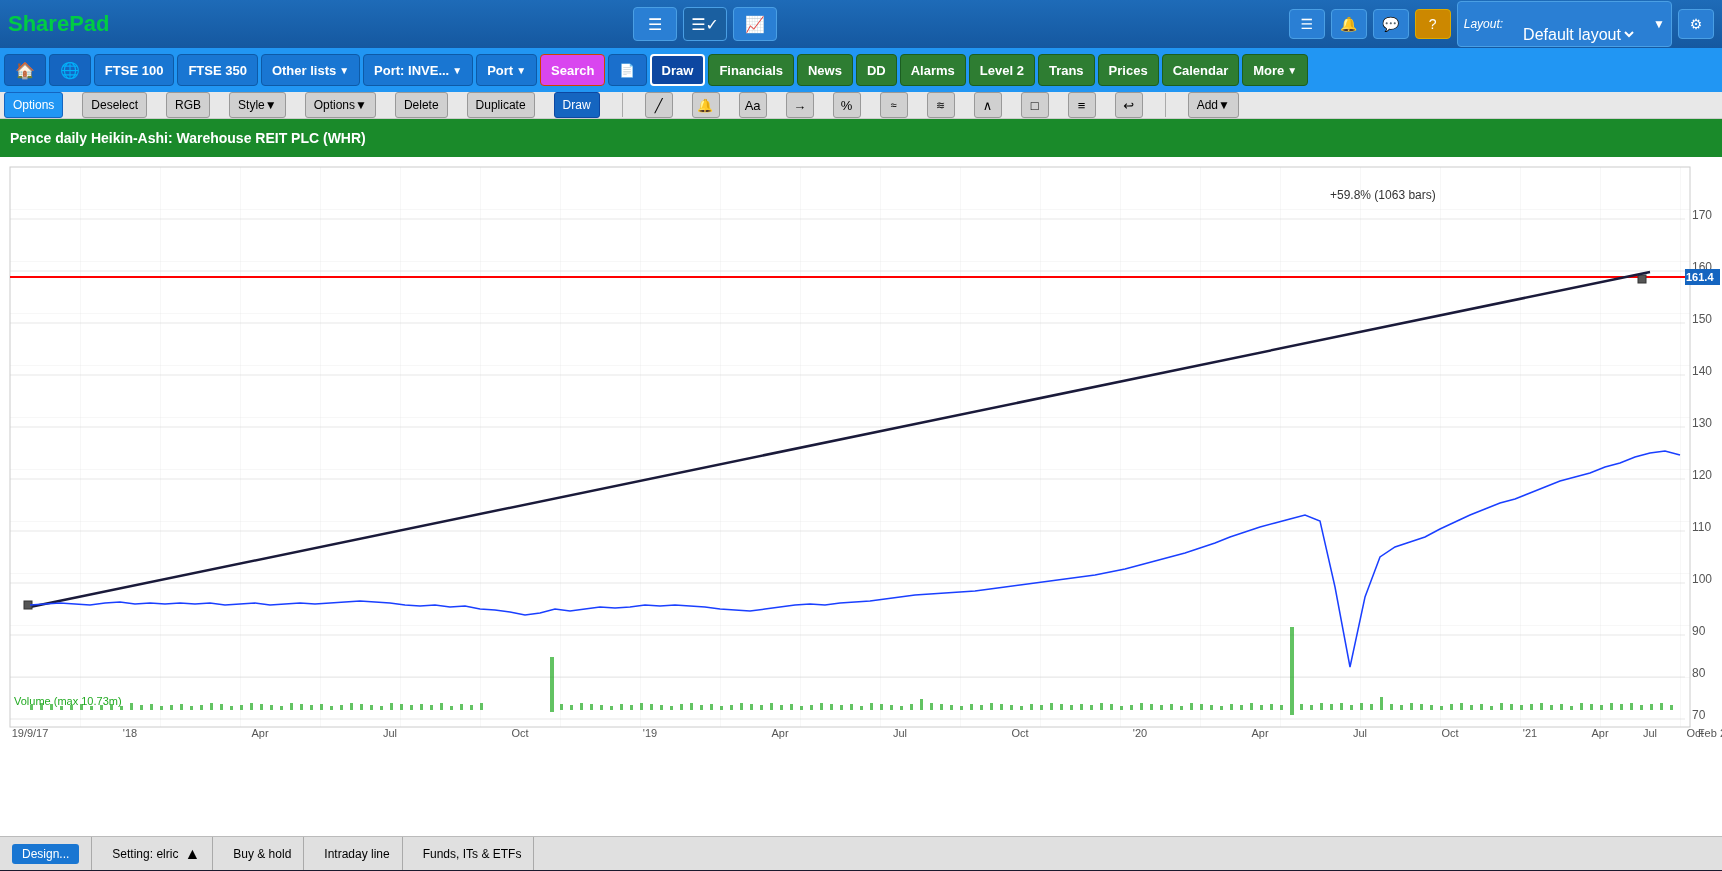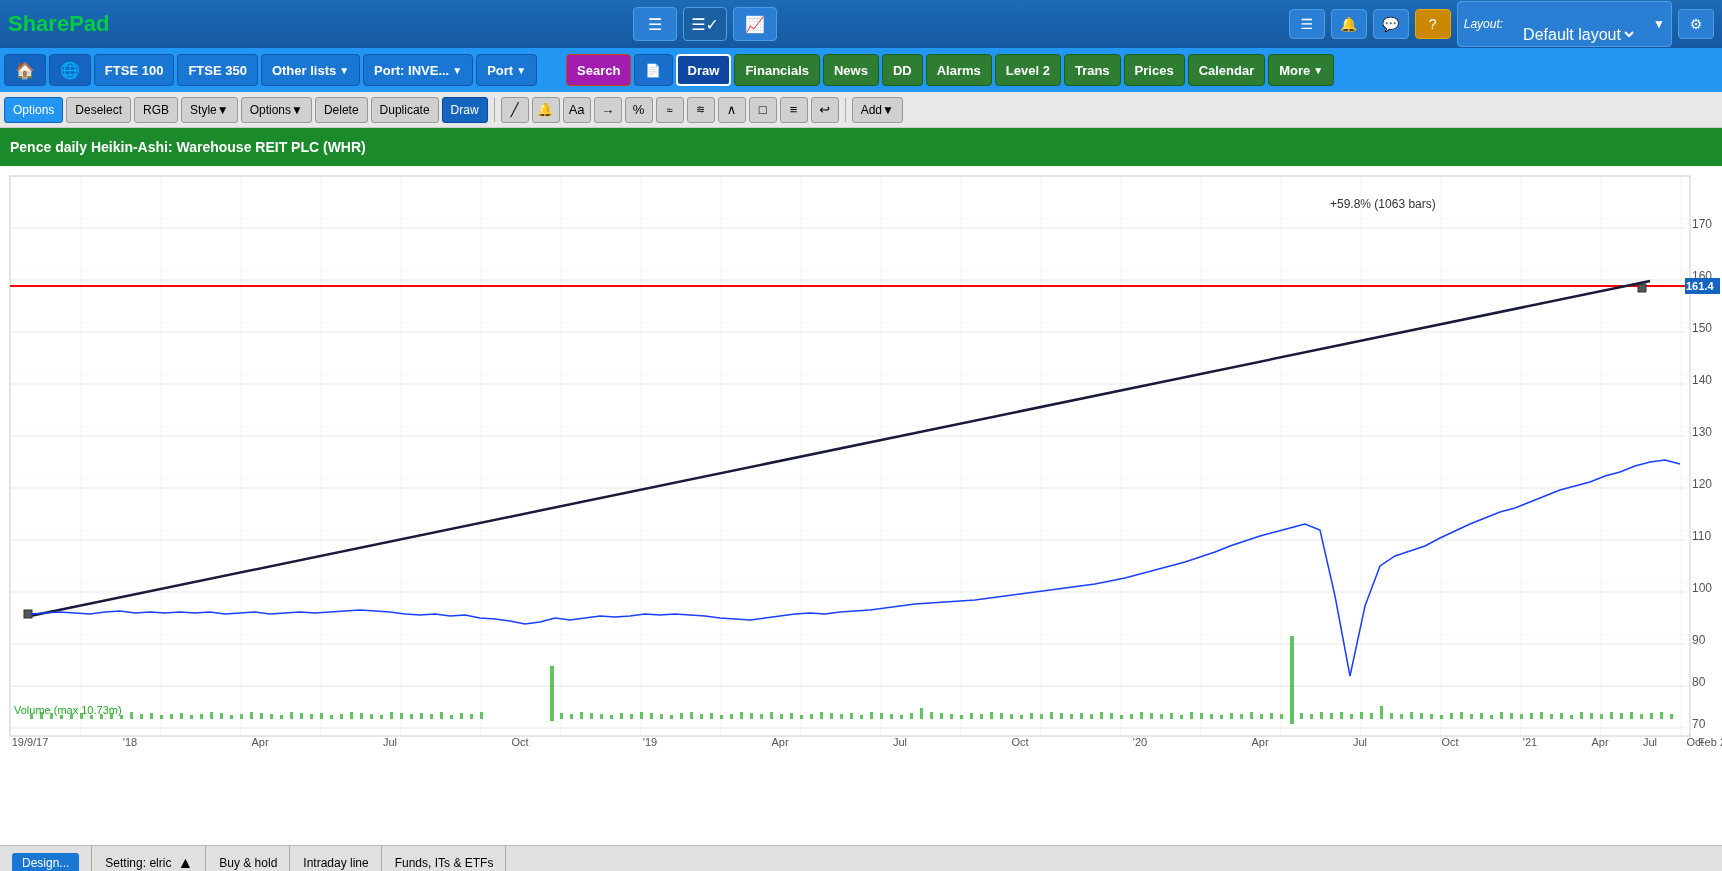--- a/index.html
+++ b/index.html
@@ -99,34 +99,34 @@
       font-size: 13px;
       font-weight: bold;
       cursor: pointer;
       height: 32px;
       display: flex;
       align-items: center;
       white-space: nowrap;
     }
     .nav-btn.home { background: #1565c0; font-size: 16px; }
     .nav-btn.globe { background: #1565c0; font-size: 16px; }
-    .nav-btn.search { background: #a21caf; border-color: #cc4400; margin-left: 26px; }
+    .nav-btn.search { background: #d946ef; border-color: #cc4400; }
     .nav-btn.green { background: #2e7d32; border-color: #1b5e20; }
     .nav-btn.chart-active { background: #0d47a1; border: 2px solid #fff; }
     .nav-btn .arrow { font-size: 10px; margin-left: 3px; }
 
     
     .toolbar {
       background: #e8e8e8;
       border-bottom: 1px solid #ccc;
-      height: 36px;
+      height: 27px;
       display: flex;
       align-items: center;
       padding: 0 4px;
-      gap: 3px;
+      gap: 19px;
     }
     .toolbar-btn {
       background: #d0d0d0;
       border: 1px solid #999;
       border-radius: 3px;
       padding: 2px 8px;
       font-size: 12px;
       cursor: pointer;
       height: 26px;
       display: flex;
@@ -160,21 +160,21 @@
       align-items: center;
     }
 
     
     .status-bar {
       background: #e0e0e0;
       height: 34px;
       display: flex;
       align-items: center;
       padding: 0 8px;
-      gap: 1px;
+      gap: 8px;
       border-top: 1px solid #bbb;
       font-size: 12px;
     }
     .status-item {
       padding: 0 12px;
       border-right: 1px solid #aaa;
       height: 100%;
       display: flex;
       align-items: center;
     }

